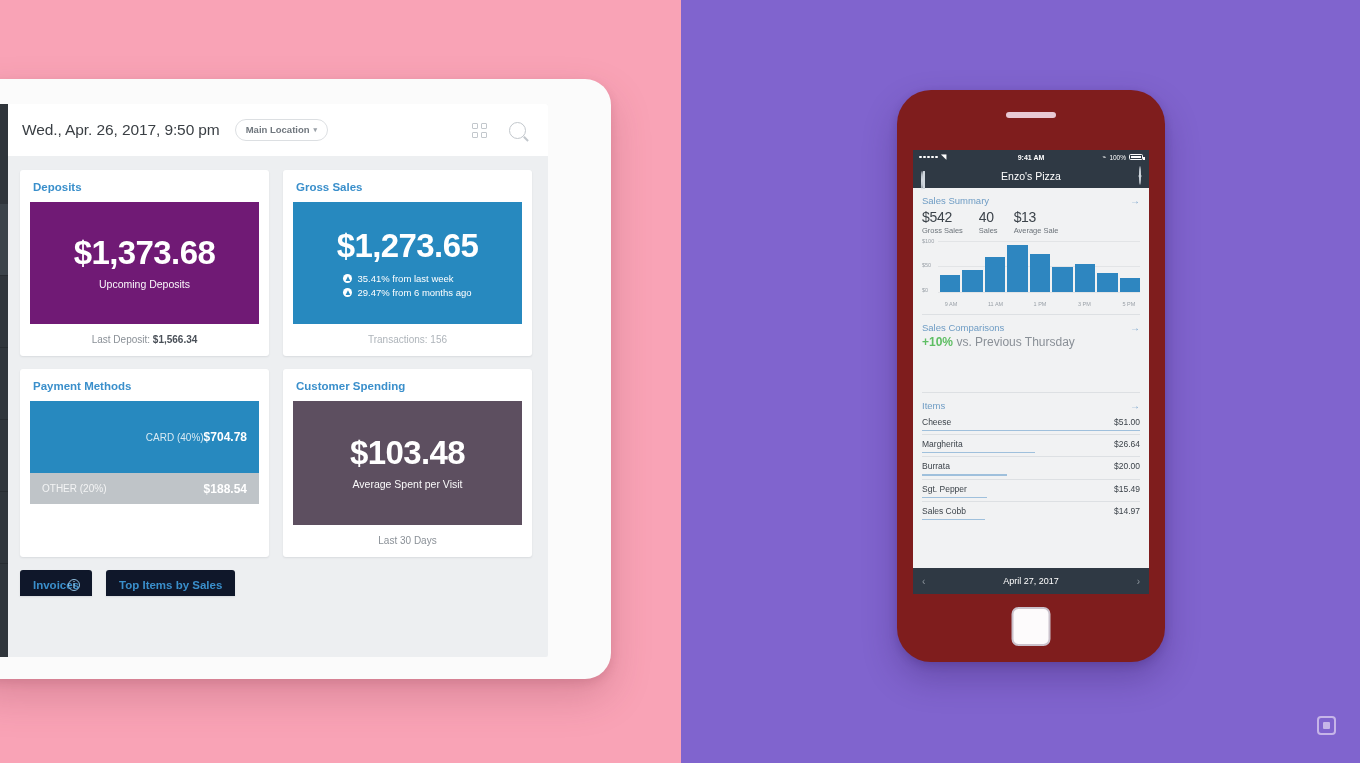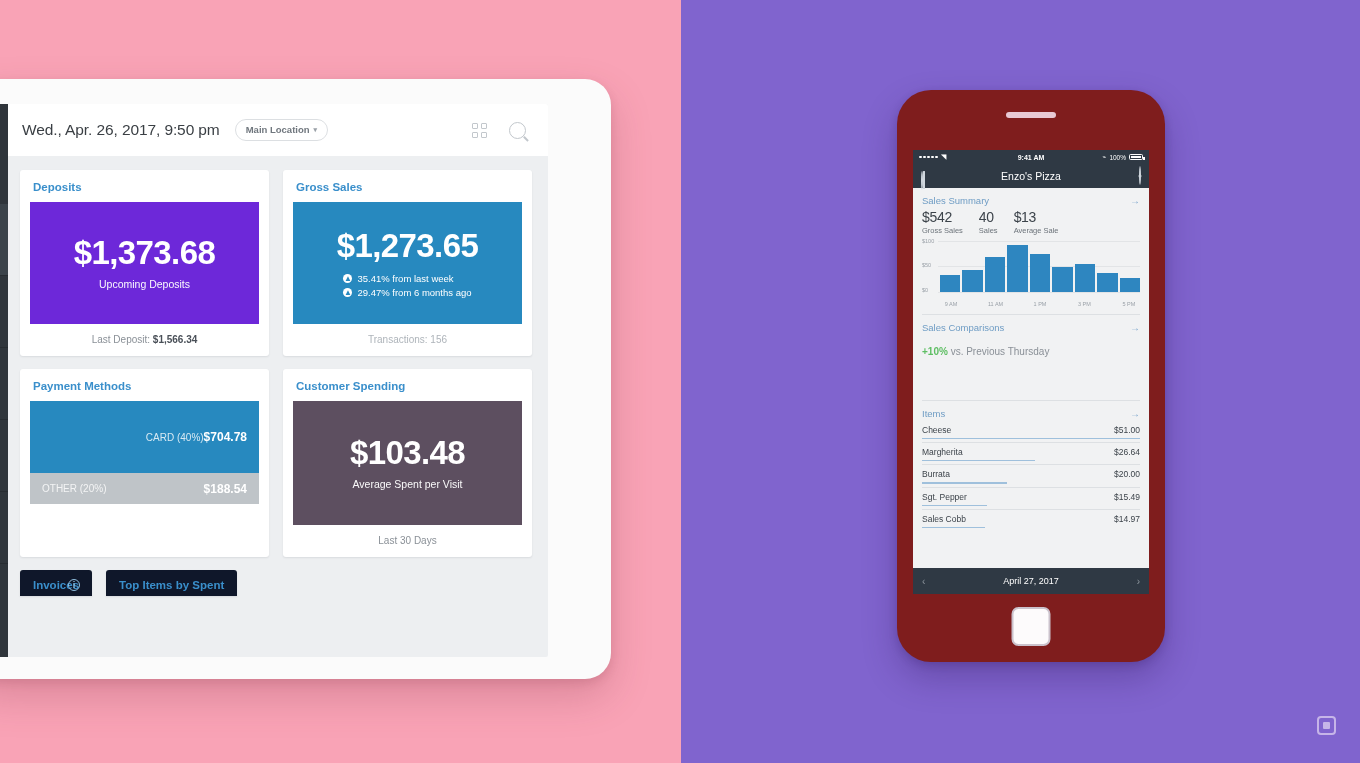--- a/index.html
+++ b/index.html
@@ -45,21 +45,21 @@
   .grid-ic i{display:block;border:1.6px solid #C2C7CC;border-radius:1px;}
   .search-ic{width:17px;height:17px;border:1.7px solid #C2C7CC;border-radius:50%;position:relative;}
   .search-ic:after{content:"";position:absolute;width:1.7px;height:6px;background:#C2C7CC;
     right:-2px;bottom:-4px;transform:rotate(-45deg);}
 
   .cards-wrap{padding:14px 16px 0 12px;}
   .row{display:flex;gap:14px;margin-bottom:13px;}
   .card{flex:1;background:#FFFFFF;border-radius:3px;box-shadow:0 1px 2px rgba(40,50,60,.10);overflow:hidden;}
   .card-title{font-size:11.5px;color:#3A8FCB;font-weight:bold;padding:11px 13px 9px;}
   .hero{height:122px;display:flex;flex-direction:column;align-items:center;justify-content:center;color:#fff;margin:0 10px;}
-  .hero.green{background:#6d28d9;}
+  .hero.green{background:#701a75;}
   .hero.blue{background:#2789BF;}
   .hero.plum{background:#5D4F60;height:124px;}
   .hero-num{font-size:33px;font-weight:bold;letter-spacing:-.6px;line-height:1;}
   .hero-sub{font-size:10.5px;margin-top:9px;opacity:.97;}
   .hero-lines{margin-top:8px;}
   .hero-line{font-size:9.5px;display:flex;align-items:center;gap:5px;margin-top:3px;}
   .dot-up{width:9px;height:9px;border-radius:50%;background:#fff;color:#2789BF;
     font-size:8px;line-height:9px;text-align:center;font-weight:bold;}
   .card-foot{text-align:center;font-size:10px;color:#8A9097;padding:10px 0 11px;}
   .card-foot b{color:#4A5058;}
@@ -131,21 +131,21 @@
   .chart{position:relative;height:60px;margin:5px 0 0 0;padding-left:18px;}
   .ylab{position:absolute;left:0;font-size:5.5px;color:#9AA1A8;}
   .gridline{position:absolute;left:16px;right:0;height:1px;background:#E2E4E6;}
   .bars{display:flex;align-items:flex-end;height:52px;gap:2px;position:relative;z-index:2;}
   .bar{flex:1;background:#2E86C0;}
   .xlabs{display:flex;margin-left:18px;margin-top:1px;}
   .xl{font-size:5.5px;color:#9AA1A8;flex:1;text-align:center;}
   .xl.blank{color:transparent;}
 
   .divider{height:1px;background:#DDE0E3;margin:7px 0 0;}
-  .cmp-sub{font-size:10px;color:#8A9097;margin-top:13px;}
+  .cmp-sub{font-size:12px;color:#8A9097;margin-top:2px;}
   .cmp-sub .gt{color:#5EBE63;font-weight:bold;}
 
   .items-list{margin-top:2px;}
   .item-row{padding:4px 0 3px;position:relative;}
   .item-line{display:flex;justify-content:space-between;align-items:baseline;}
   .item-name{font-size:8.5px;color:#3C434A;}
   .item-val{font-size:8.5px;color:#3C434A;}
   .item-bar{height:1.2px;background:#9FC0DC;margin-top:3px;}
   .item-rule{height:1px;background:#DDE0E3;}
 
@@ -260,21 +260,21 @@
             <div class="card-foot">Last 30 Days</div>
           </div>
         </div>
 
         <div class="row">
           <div class="clip-card">
             <div class="card-title">Invoices</div>
             <span class="info-ic">i</span>
           </div>
           <div class="clip-card">
-            <div class="card-title">Top Items by Spent</div>
+            <div class="card-title">Top Items by Sales</div>
           </div>
         </div>
 
       </div>
     </div>
   </div>
 </div>
 
 <div class="phone">
   <div class="speaker"></div>

